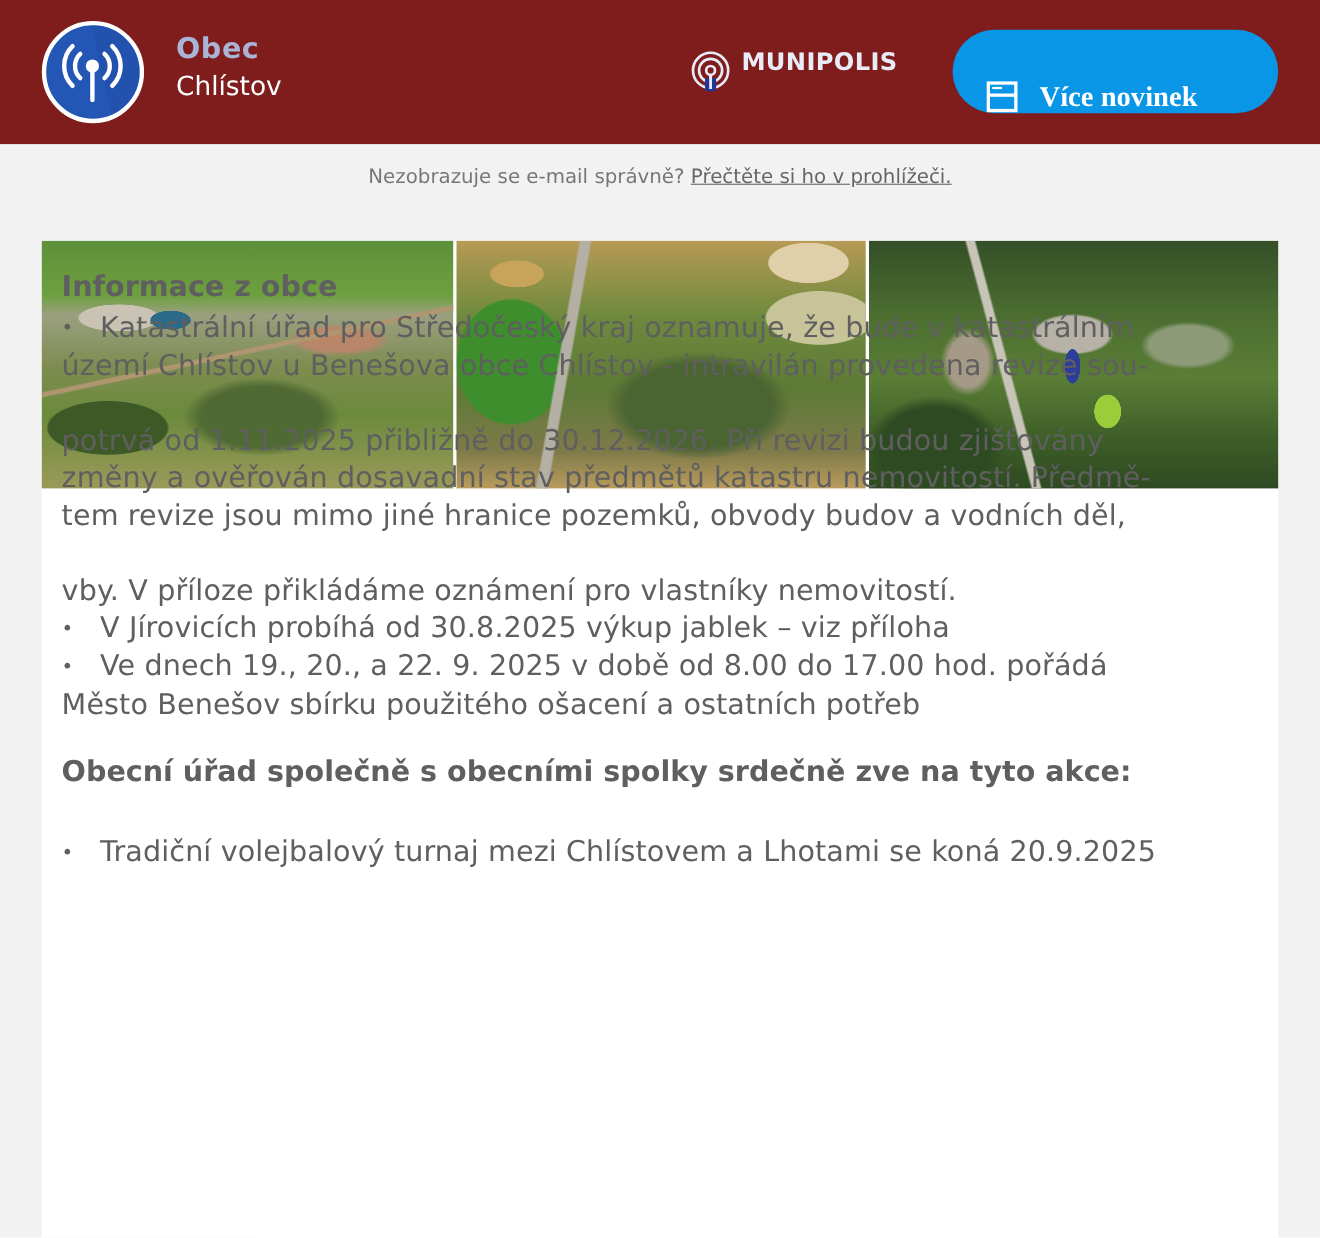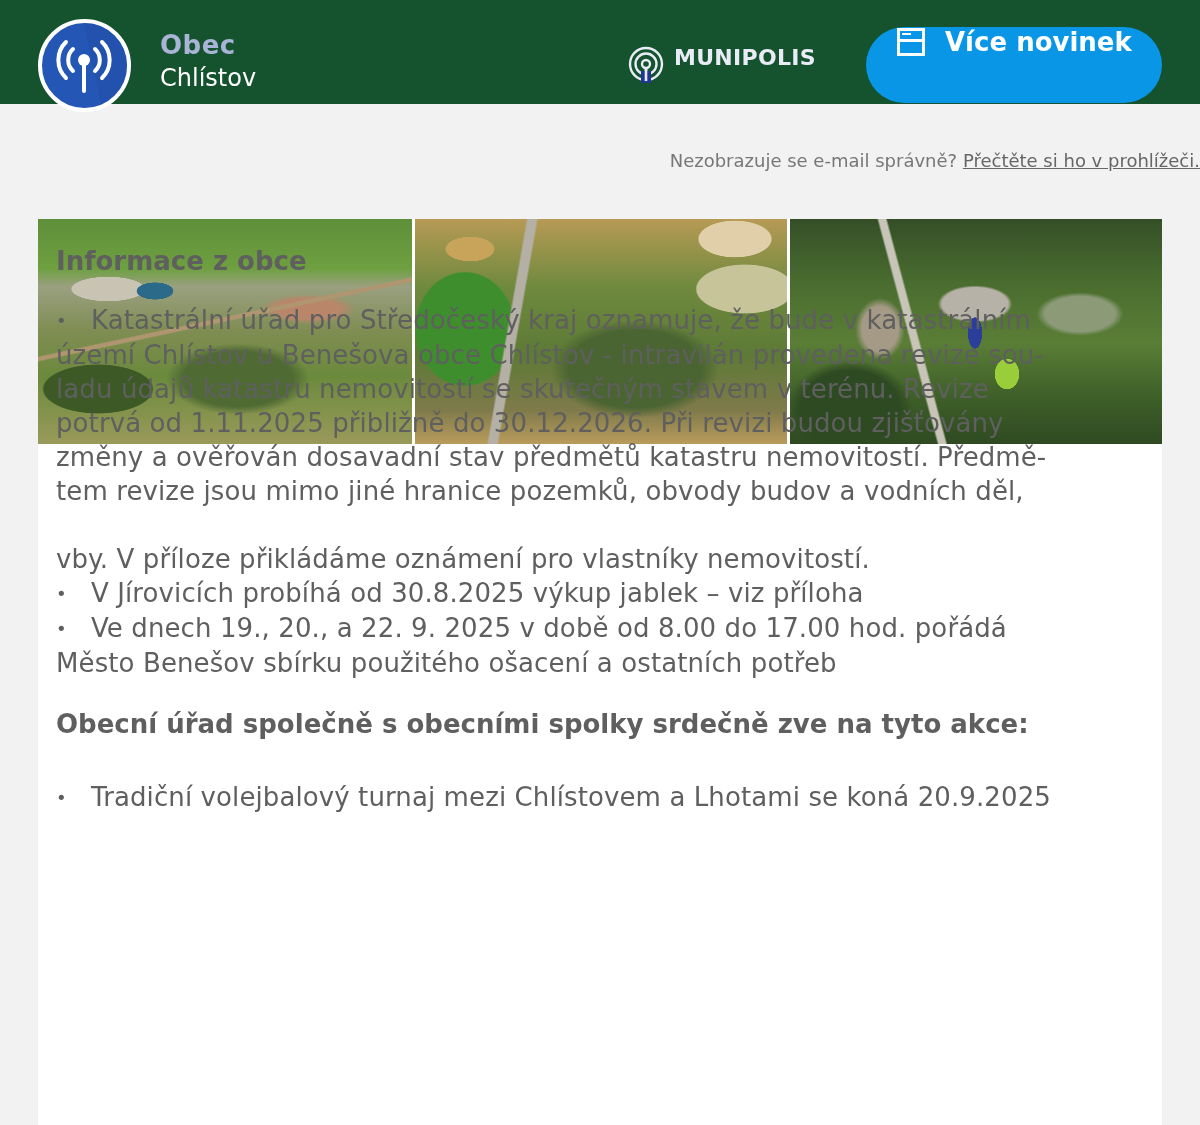--- a/index.html
+++ b/index.html
@@ -3,22 +3,22 @@
   <meta charset="utf-8">
   <style>
     * { box-sizing: border-box; margin: 0; padding: 0; }
     html, body { width: 1200px; height: 1125px; overflow: hidden; }
     body {
       background: #f2f2f2;
       font-family: "DejaVu Sans", sans-serif;
       color: #5f5f5f;
     }
     .header {
-      position: absolute; left: 0; top: 0; width: 1200px; height: 104px;
-      background: #14532d;
+      position: absolute; left: 0; top: 0; width: 1200px; height: 131px;
+      background: #7f1d1d;
     }
     .logo-circle {
       position: absolute; left: 38px; top: 19px; width: 93px; height: 93px;
       border-radius: 50%; border: 4px solid #ffffff; background: #2456b5;
       overflow: hidden;
     }
     .logo-circle svg { position: absolute; left: 0; top: 0; }
     .brand-obec {
       position: absolute; left: 160px; top: 30px;
       font-size: 26px; font-weight: bold; color: #a9b4d6; letter-spacing: 0.5px;
@@ -31,28 +31,28 @@
       position: absolute; left: 627px; top: 45px; height: 38px;
       display: flex; align-items: flex-start;
     }
     .munipolis-text {
       margin-left: 9px; font-size: 22px; font-weight: bold; color: #e9ecf7;
       letter-spacing: 0.3px;
     }
     .more-btn {
       position: absolute; left: 866px; top: 27px; width: 296px; height: 76px;
       border-radius: 38px; background: #0a96e6;
-      display: flex; align-items: flex-start; cursor: pointer;
+      display: flex; align-items: flex-end; cursor: pointer; font-family: Liberation Serif, serif;
     }
     .more-btn .icon { margin-left: 30px; width: 30px; height: 30px; position: relative; }
     .more-btn-label {
       margin-left: 19px; font-size: 26px; font-weight: bold; color: #ffffff;
     }
     .notice {
-      position: absolute; left: 0; top: 150px; width: 1200px; text-align: right;
+      position: absolute; left: 0; top: 150px; width: 1200px; text-align: center;
       font-size: 18px; color: #777777;
     }
     .notice a { color: #666666; text-decoration: underline; }
     .card {
       position: absolute; left: 38px; top: 219px; width: 1124px; height: 906px;
       background: #ffffff;
     }
     .banner {
       position: absolute; left: 0; top: 0; width: 1124px; height: 225px;
       display: flex; gap: 3px; background: #ffffff;
@@ -91,21 +91,21 @@
         radial-gradient(ellipse 40px 50px at 90px 110px, #a59a86 45%, transparent 62%),
         radial-gradient(ellipse 90px 70px at 60px 190px, #2e4a22 55%, transparent 70%),
         linear-gradient(180deg, #344f27 0%, #4b6e30 30%, #5a7e36 55%, #3d5e28 80%, #2f4a22 100%);
     }
     .content {
       position: absolute; left: 56px; top: 241px; width: 1000px;
     }
     .section-title {
       font-size: 26px; font-weight: bold; color: #5f5f5f; line-height: 40px;
     }
-    .bullets { margin-top: 22px; }
+    .bullets { }
     .bullet-p {
       font-size: 26px; line-height: 34px; color: #5f5f5f; letter-spacing: 0.1px;
     }
     .bullet-dot {
       display: inline-block; width: 35px; font-size: 18px; vertical-align: 2px;
     }
     .section-title-2 { margin-top: 24px; }
     .bullets-2 { margin-top: 36px; }
   </style>
 </head>
@@ -163,21 +163,21 @@
     <div class="photo photo-3"></div>
   </div>
 </div>
 
 <div class="content">
   <div class="section-title">Informace z obce</div>
   <div class="bullets">
     <div class="bullet-p">
       <span class="bullet-dot">•</span><span>Katastrální úřad pro Středočeský kraj oznamuje, že bude v katastrálním</span><br>
       <span>území Chlístov u Benešova obce Chlístov - intravilán provedena revize sou-</span><br>
-      <span>ladu údajů katastru nemovitostí se skutečným stavem v terénu. Revize</span><br>
+      <br>
       <span>potrvá od 1.11.2025 přibližně do 30.12.2026. Při revizi budou zjišťovány</span><br>
       <span>změny a ověřován dosavadní stav předmětů katastru nemovitostí. Předmě-</span><br>
       <span>tem revize jsou mimo jiné hranice pozemků, obvody budov a vodních děl,</span><br>
       <br>
       <span>vby. V příloze přikládáme oznámení pro vlastníky nemovitostí.</span>
     </div>
     <div class="bullet-p">
       <span class="bullet-dot">•</span><span>V Jírovicích probíhá od 30.8.2025 výkup jablek – viz příloha</span>
     </div>
     <div class="bullet-p">

